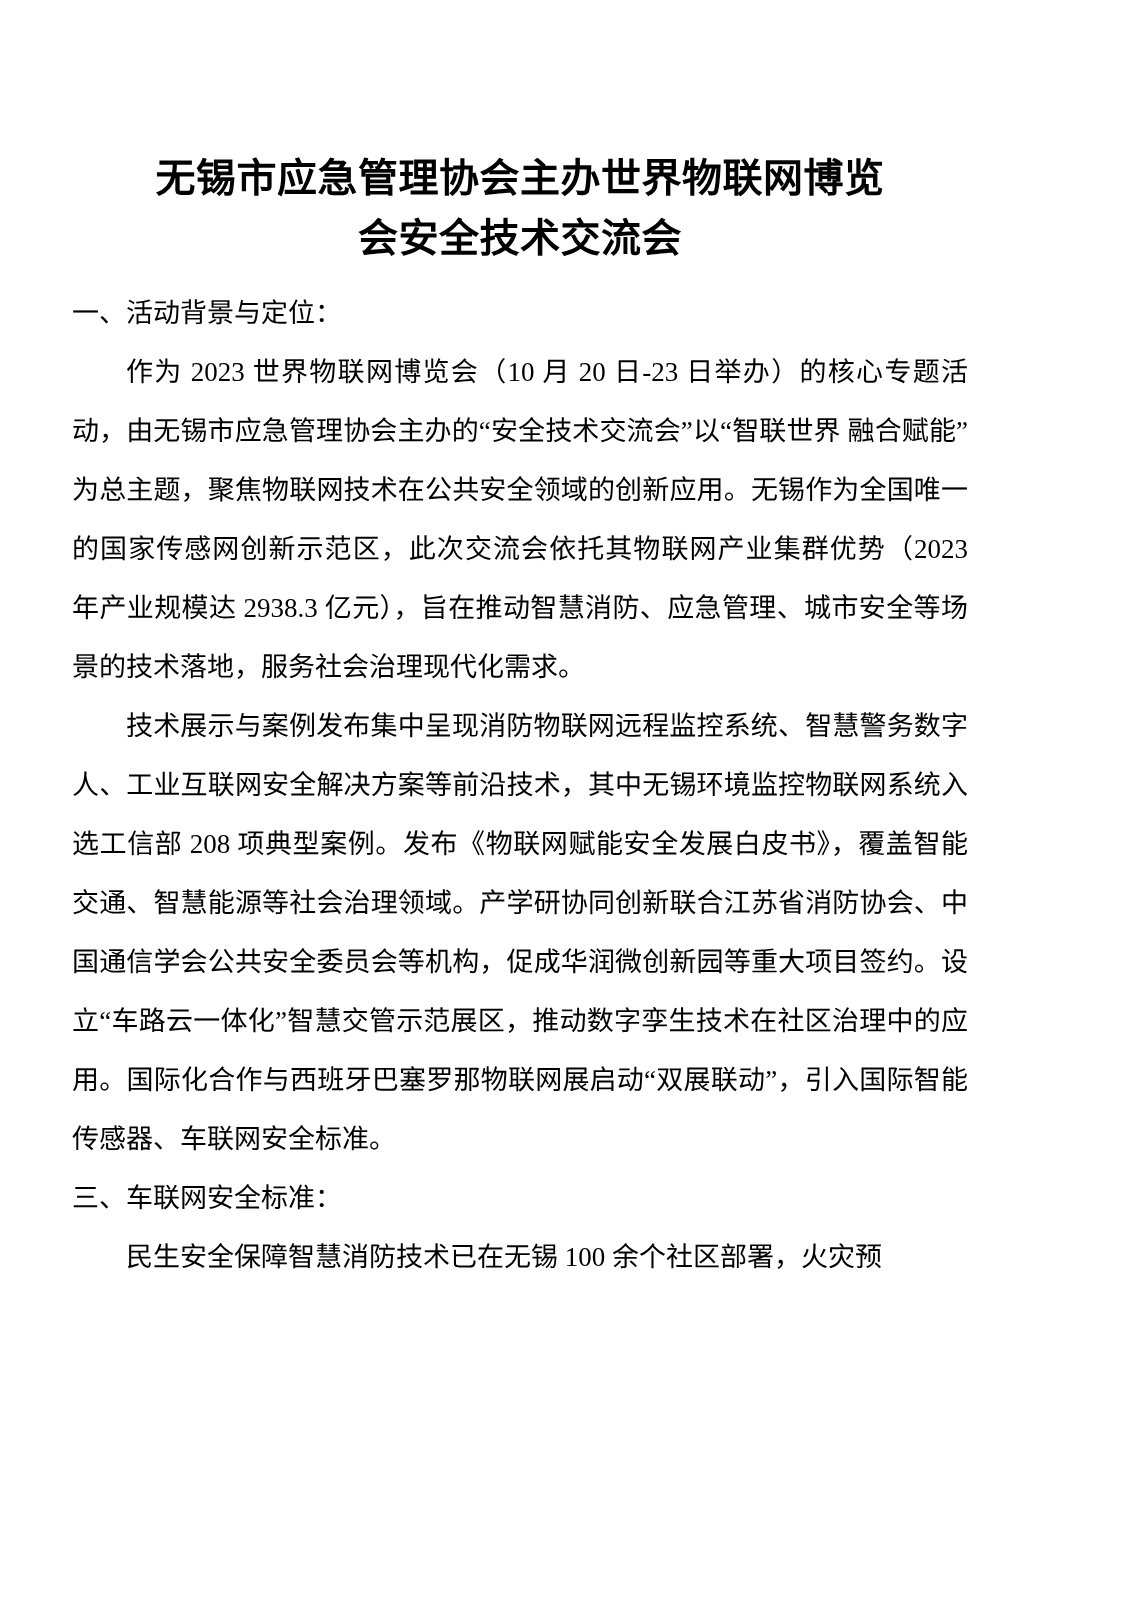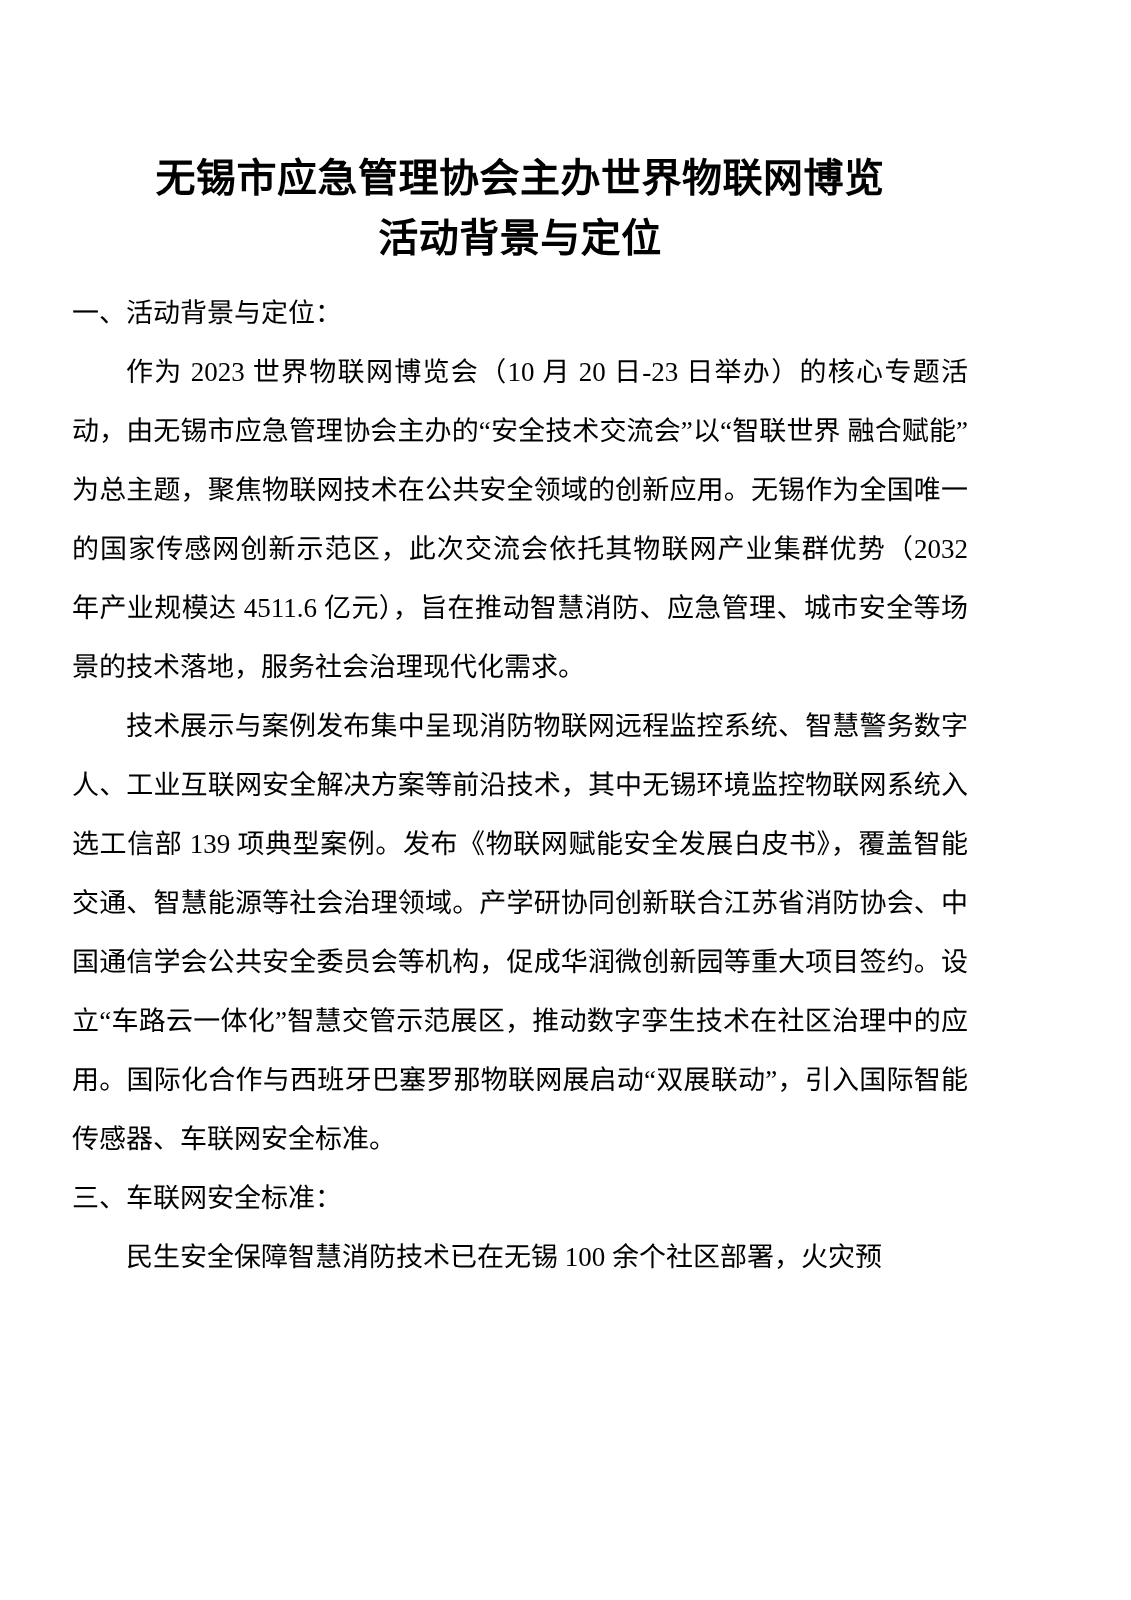--- a/index.html
+++ b/index.html
@@ -46,30 +46,30 @@
     text-indent: 2em;
   }
 </style>
 </head>
 <body>
 
 <div class="page">
 
   <h1 class="doc-title">
     <span class="title-line">无锡市应急管理协会主办世界物联网博览</span>
-    <span class="title-line">活动背景与定位</span>
+    <span class="title-line">会安全技术交流会</span>
   </h1>
 
   <div class="section">
     <h2 class="section-heading">一、活动背景与定位：</h2>
-    <p class="para">作为 2023 世界物联网博览会（10 月 20 日-23 日举办）的核心专题活动，由无锡市应急管理协会主办的“安全技术交流会”以“智联世界 融合赋能”为总主题，聚焦物联网技术在公共安全领域的创新应用。无锡作为全国唯一的国家传感网创新示范区，此次交流会依托其物联网产业集群优势（2032 年产业规模达 4511.6 亿元），旨在推动智慧消防、应急管理、城市安全等场景的技术落地，服务社会治理现代化需求。</p>
+    <p class="para">作为 2023 世界物联网博览会（10 月 20 日-23 日举办）的核心专题活动，由无锡市应急管理协会主办的“安全技术交流会”以“智联世界 融合赋能”为总主题，聚焦物联网技术在公共安全领域的创新应用。无锡作为全国唯一的国家传感网创新示范区，此次交流会依托其物联网产业集群优势（2023 年产业规模达 2938.3 亿元），旨在推动智慧消防、应急管理、城市安全等场景的技术落地，服务社会治理现代化需求。</p>
   </div>
 
   <div class="section">
-    <p class="para">技术展示与案例发布集中呈现消防物联网远程监控系统、智慧警务数字人、工业互联网安全解决方案等前沿技术，其中无锡环境监控物联网系统入选工信部 139 项典型案例。发布《物联网赋能安全发展白皮书》，覆盖智能交通、智慧能源等社会治理领域。产学研协同创新联合江苏省消防协会、中国通信学会公共安全委员会等机构，促成华润微创新园等重大项目签约。设立“车路云一体化”智慧交管示范展区，推动数字孪生技术在社区治理中的应用。国际化合作与西班牙巴塞罗那物联网展启动“双展联动”，引入国际智能传感器、车联网安全标准。</p>
+    <p class="para">技术展示与案例发布集中呈现消防物联网远程监控系统、智慧警务数字人、工业互联网安全解决方案等前沿技术，其中无锡环境监控物联网系统入选工信部 208 项典型案例。发布《物联网赋能安全发展白皮书》，覆盖智能交通、智慧能源等社会治理领域。产学研协同创新联合江苏省消防协会、中国通信学会公共安全委员会等机构，促成华润微创新园等重大项目签约。设立“车路云一体化”智慧交管示范展区，推动数字孪生技术在社区治理中的应用。国际化合作与西班牙巴塞罗那物联网展启动“双展联动”，引入国际智能传感器、车联网安全标准。</p>
   </div>
 
   <div class="section">
     <h2 class="section-heading">三、车联网安全标准：</h2>
     <p class="para">民生安全保障智慧消防技术已在无锡 100 余个社区部署，火灾预</p>
   </div>
 
 </div>
 
 </body></html>

